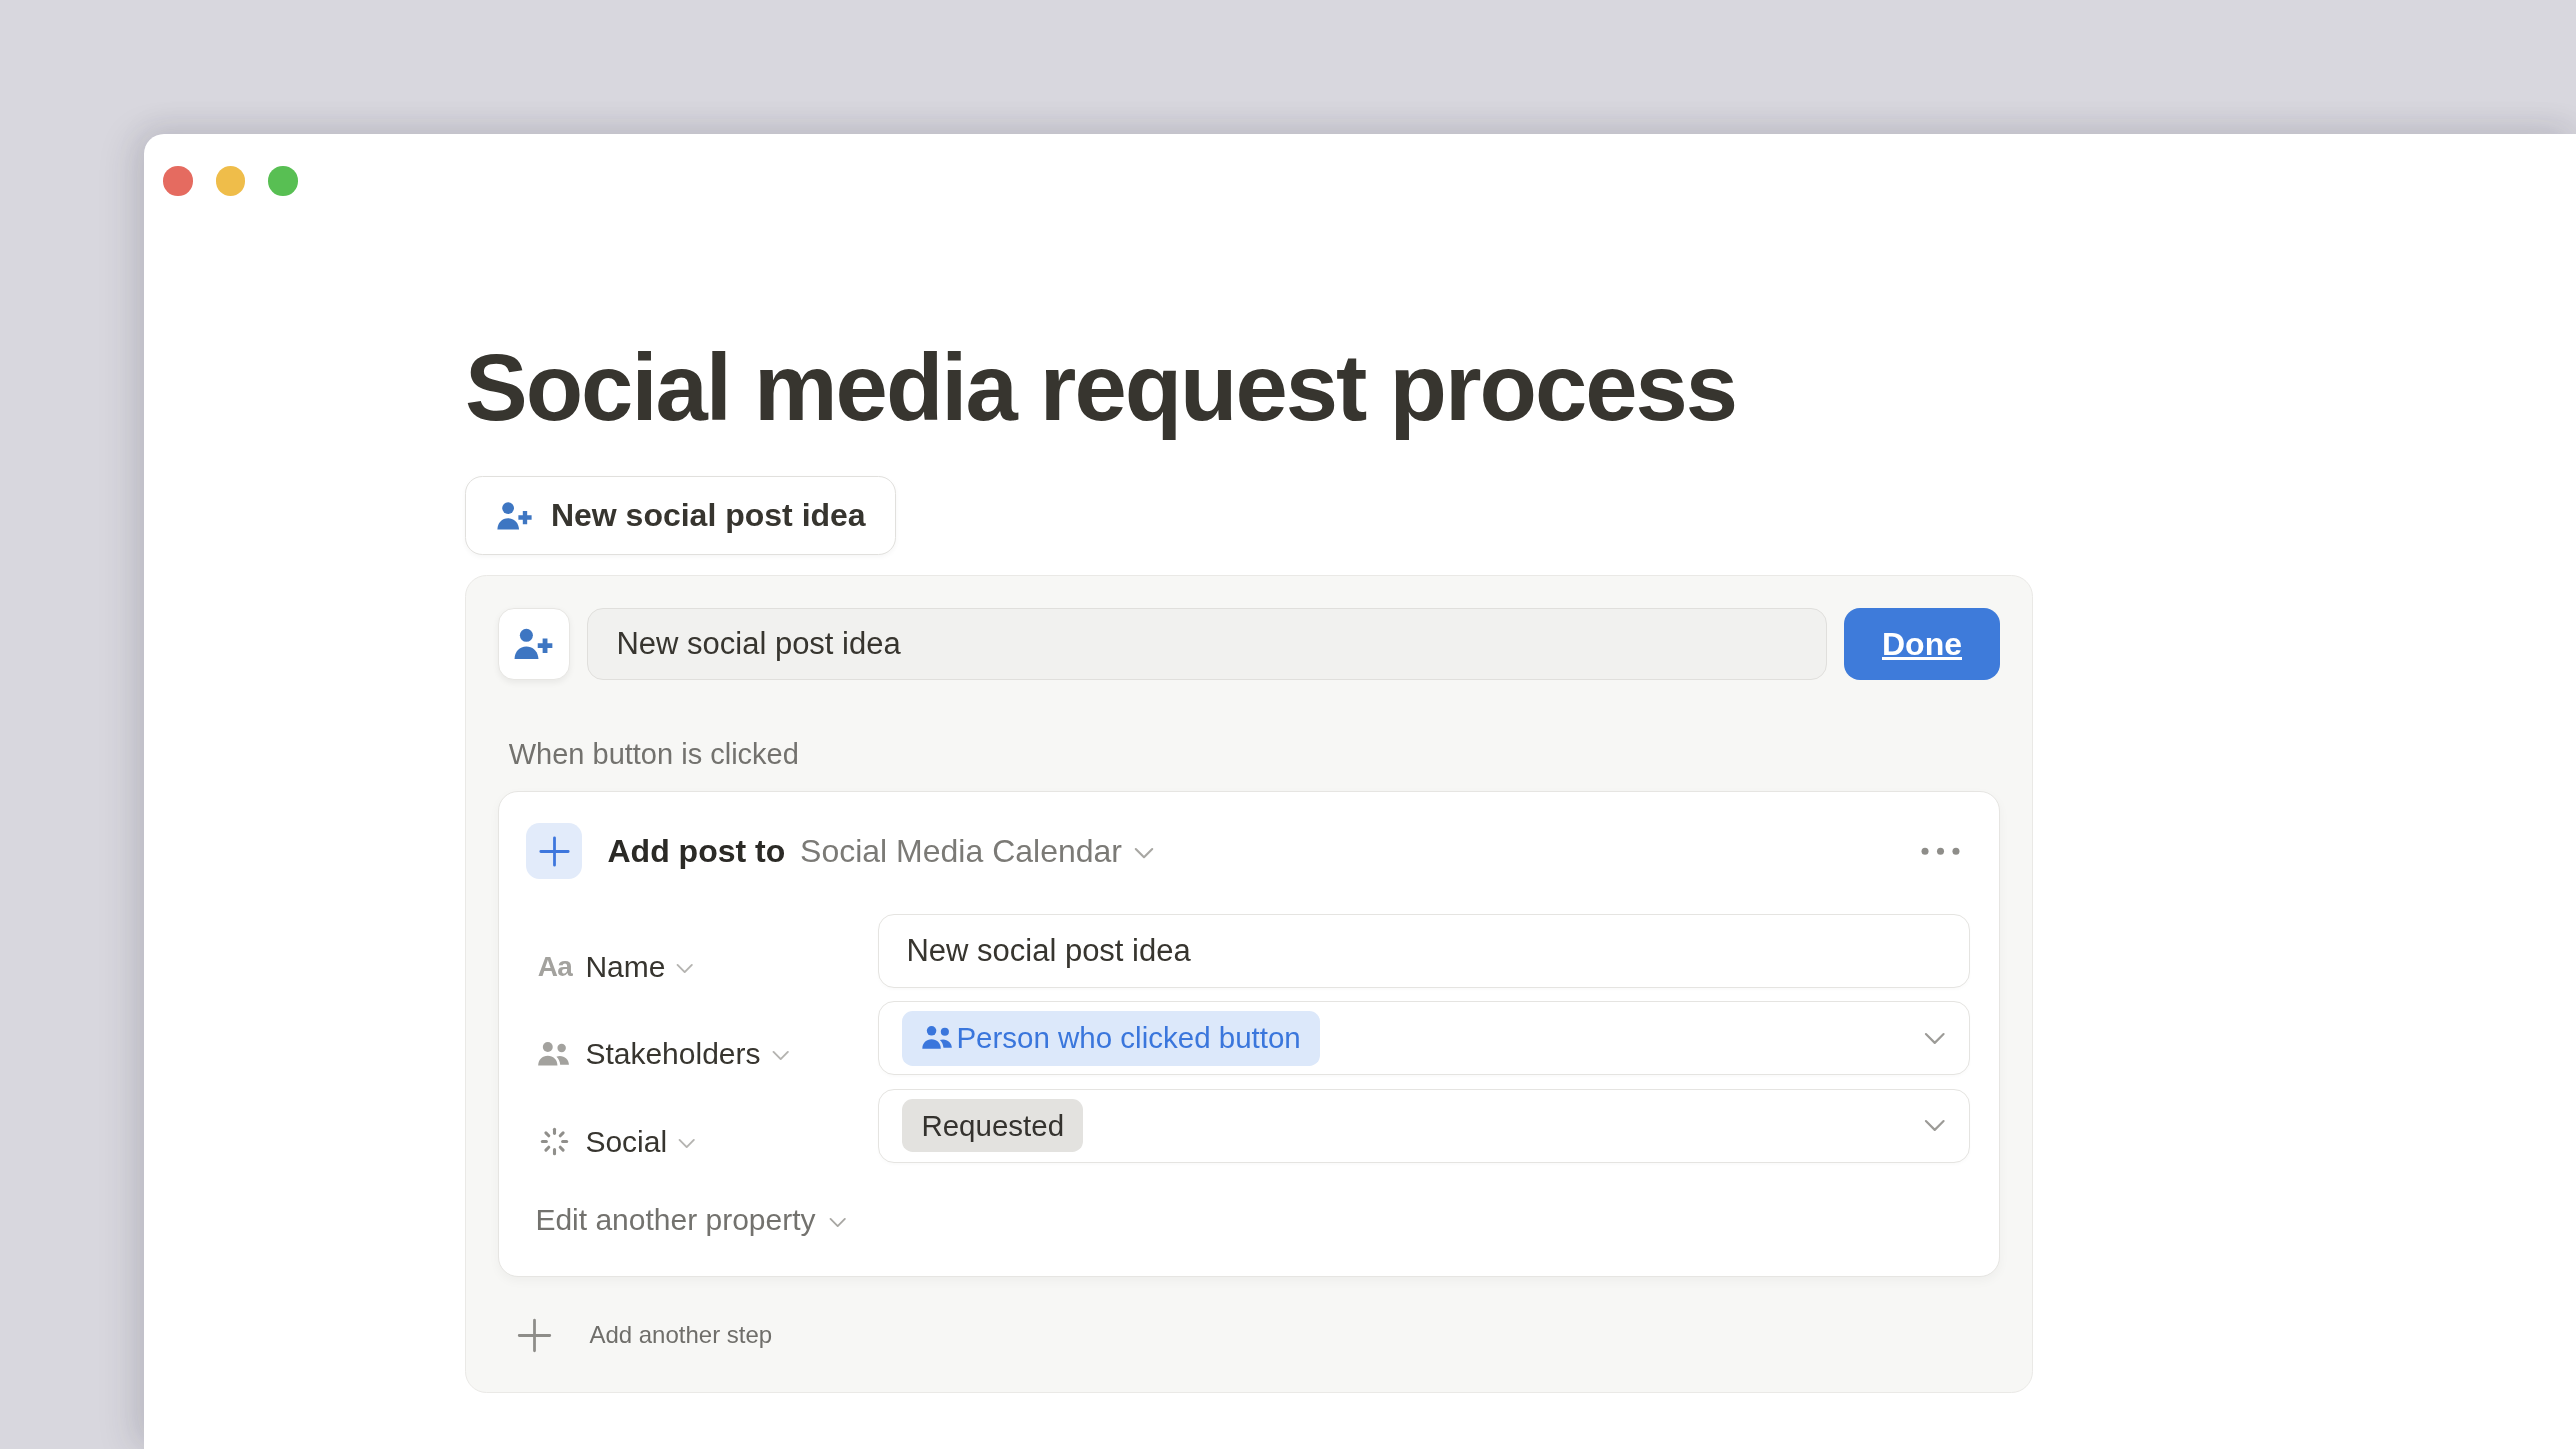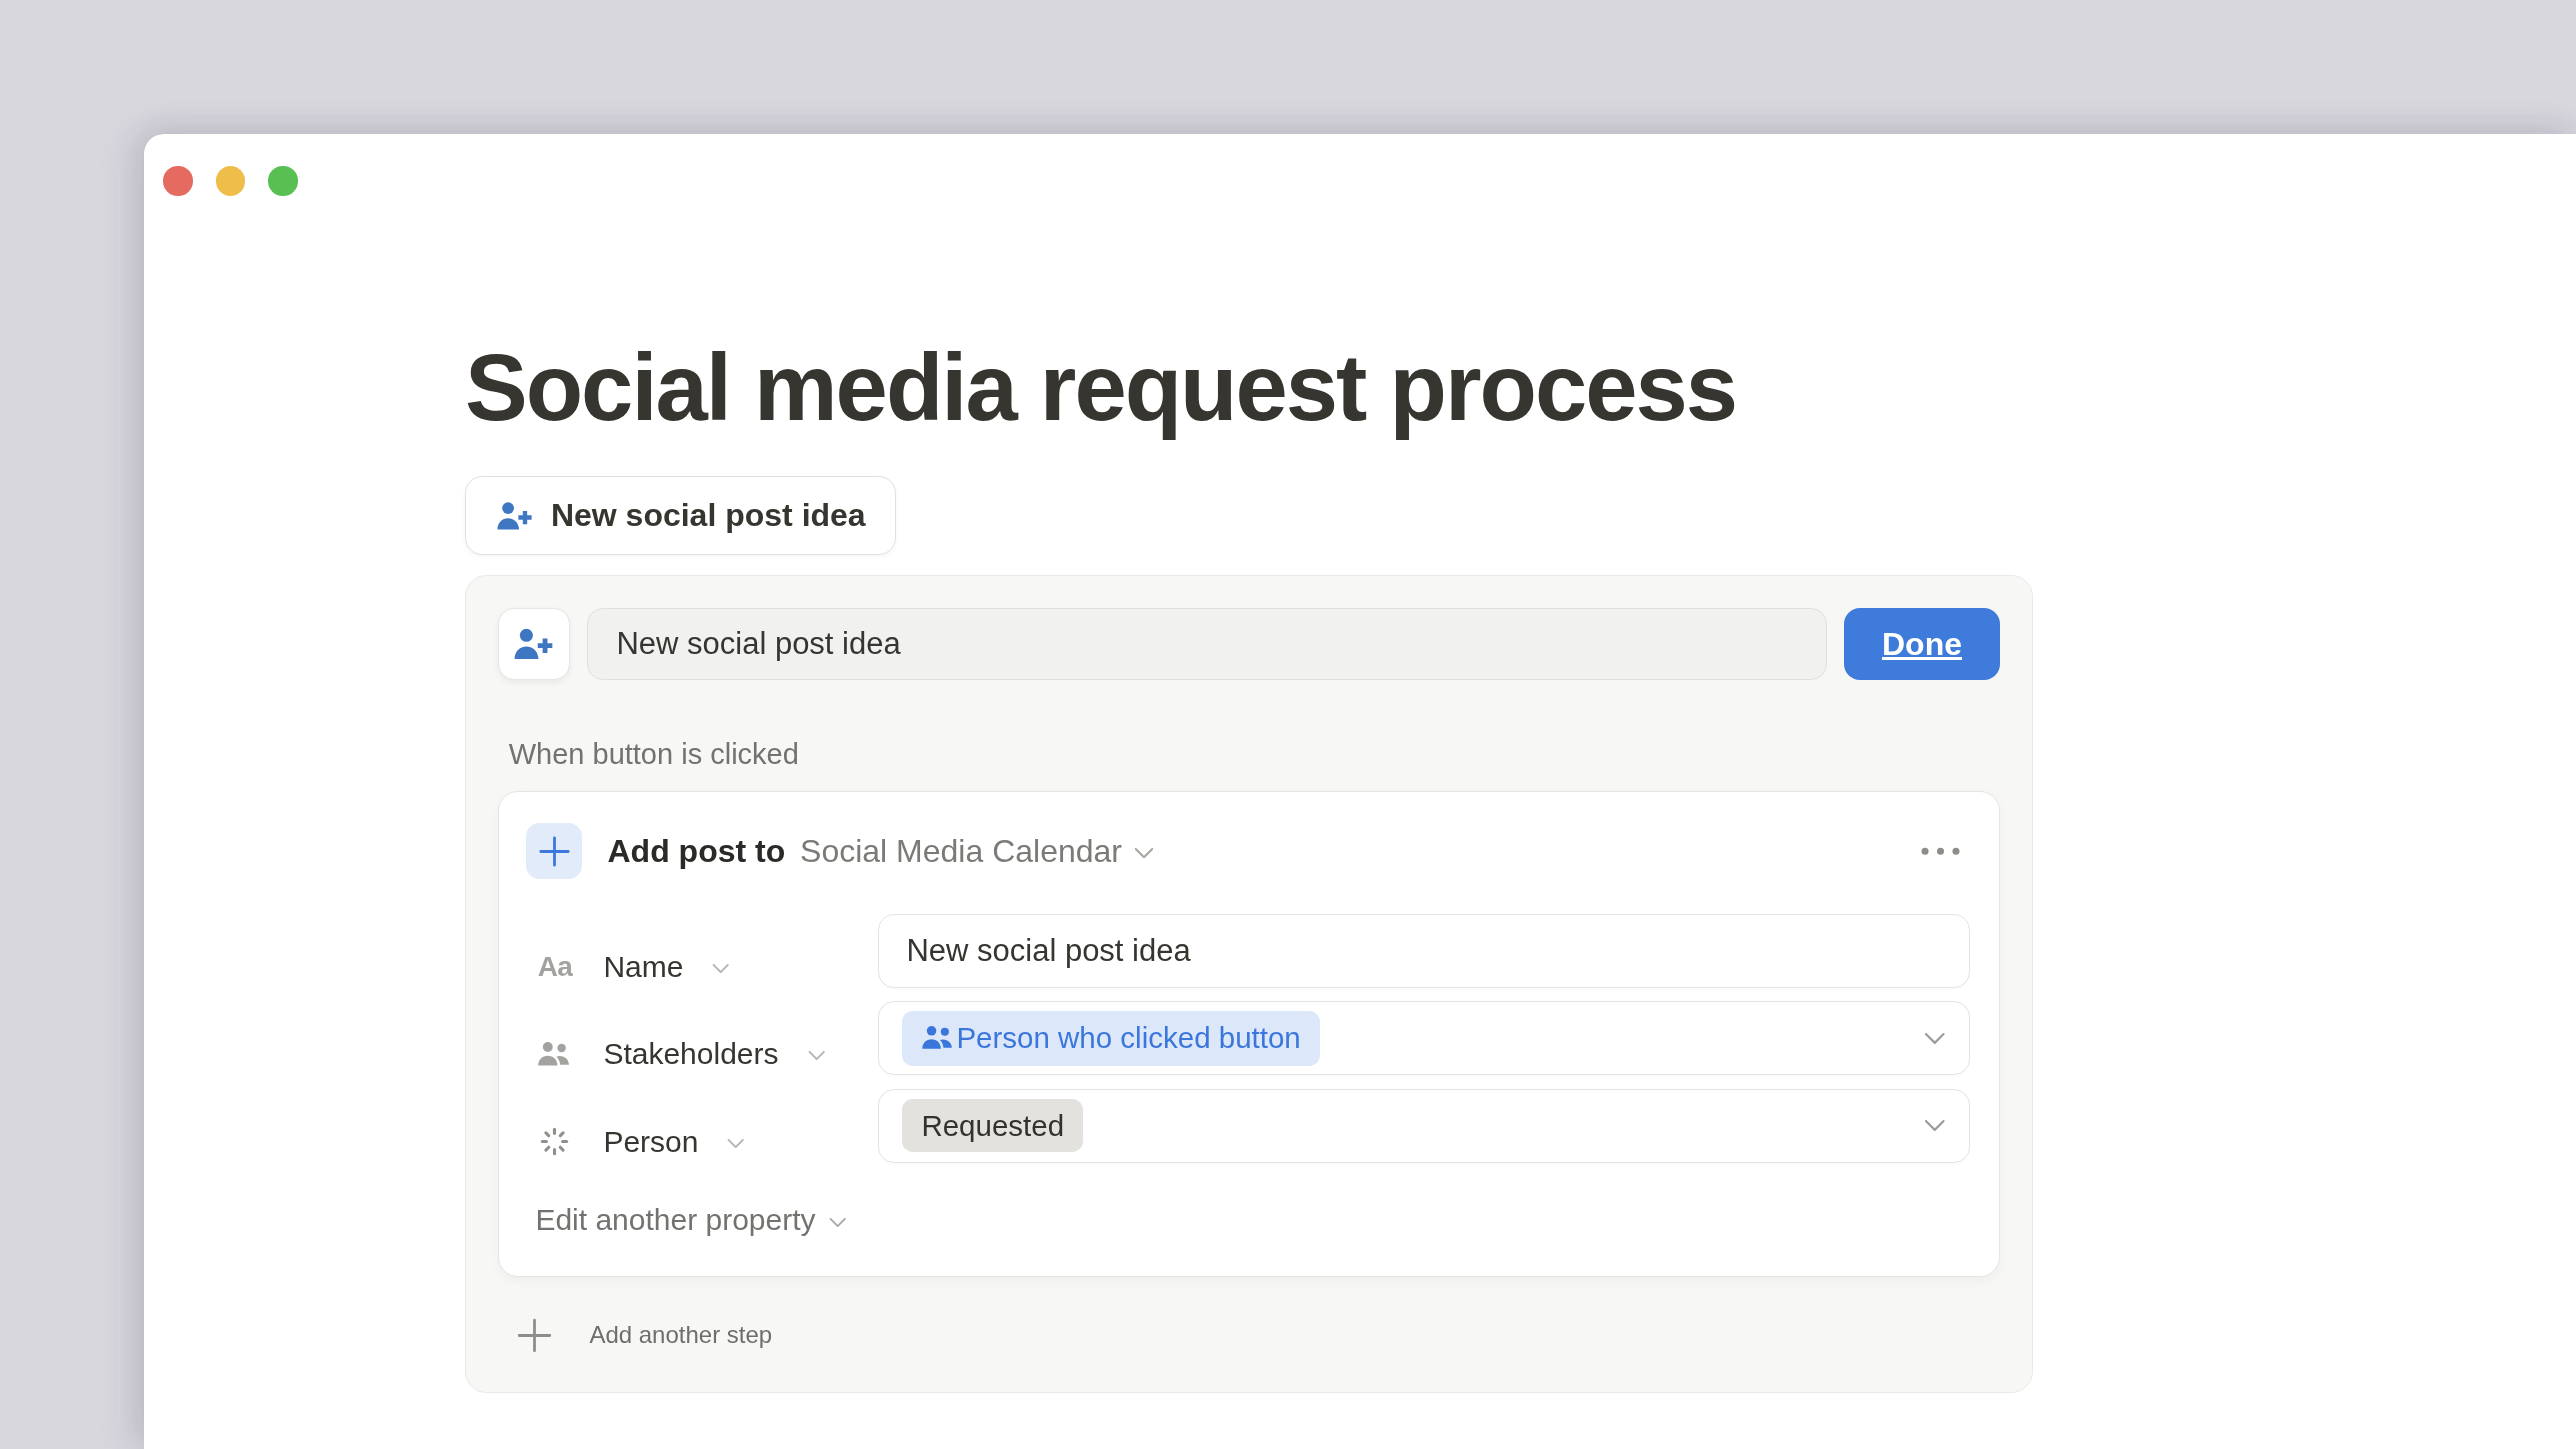--- a/index.html
+++ b/index.html
@@ -93,21 +93,21 @@
   .plus-square svg { width:35px; height:35px; }
   .step-action { margin-left:25.5px; font-size:32px; font-weight:700; color:#2B2A26; white-space:nowrap; }
   .step-target { margin-left:14.8px; display:flex; align-items:center; gap:12px; cursor:pointer; }
   .step-target span { font-size:32px; font-weight:500; color:#7B7A76; white-space:nowrap; }
   .step-target svg { width:20px; height:12.7px; margin-top:5.4px; }
   .step-menu { margin-left:auto; margin-right:9.4px; cursor:pointer; display:flex; align-items:center; }
   .step-menu svg { width:39px; height:8.7px; }
 
   .prop-row { display:flex; align-items:center; margin:13.4px 0 0 9.4px; }
   .prop-row.first { margin-top:35px; }
-  .prop-label { width:343px; flex:0 0 343px; display:flex; align-items:center; gap:29px; cursor:pointer;margin-top:32px; }
+  .prop-label { width:343px; flex:0 0 343px; display:flex; align-items:center; gap:11px; cursor:pointer;margin-top:32px; }
   .prop-label .label-text { font-size:30px; font-weight:500; color:#37352F; white-space:nowrap; }
   .prop-icon { width:39px; flex:0 0 39px; display:flex; align-items:center; justify-content:center; }
   .prop-icon svg { width:35px; height:31px; }
   .aa-glyph { font-size:28px; font-weight:600; color:#A3A29E; letter-spacing:-0.7px; }
   .label-chevron svg { width:17.4px; height:11.4px; margin-top:5.4px; }
 
   .prop-input {
     flex:1; height:74px;
     background:#fff; border:1.3px solid #E5E4E1; border-radius:16px;
     box-shadow:0 1.3px 3.4px rgba(0,0,0,.02);
@@ -275,21 +275,21 @@
                   <path d="M12 2.6v3.1"></path>
                     <path d="M18.65 5.35l-2.2 2.2"></path>
                     <path d="M21.4 12h-3.1"></path>
                   <path d="M18.65 18.65l-2.2-2.2"></path>
                     <path d="M12 21.4v-3.1"></path>
                     <path d="M5.35 18.65l2.2-2.2"></path>
                   <path d="M2.6 12h3.1"></path>
                     <path d="M5.35 5.35l2.2 2.2"></path>
                 </svg>
               </span>
-              <span class="label-text">Person</span>
+              <span class="label-text">Social</span>
               <span class="label-chevron">
                 <svg viewBox="0 0 18 11" fill="none" stroke="#B5B4B1" stroke-width="2" stroke-linecap="round" stroke-linejoin="round">
                     <path d="M1.6 1.6 9 9l7.4-7.4"></path>
                   </svg>
               </span>
             </div>
             <div class="prop-input">
               <span class="tag-select">Requested</span>
               <span class="input-chevron">
                 <svg viewBox="0 0 18 11" fill="none" stroke="#9C9B97" stroke-width="1.8" stroke-linecap="round" stroke-linejoin="round">

